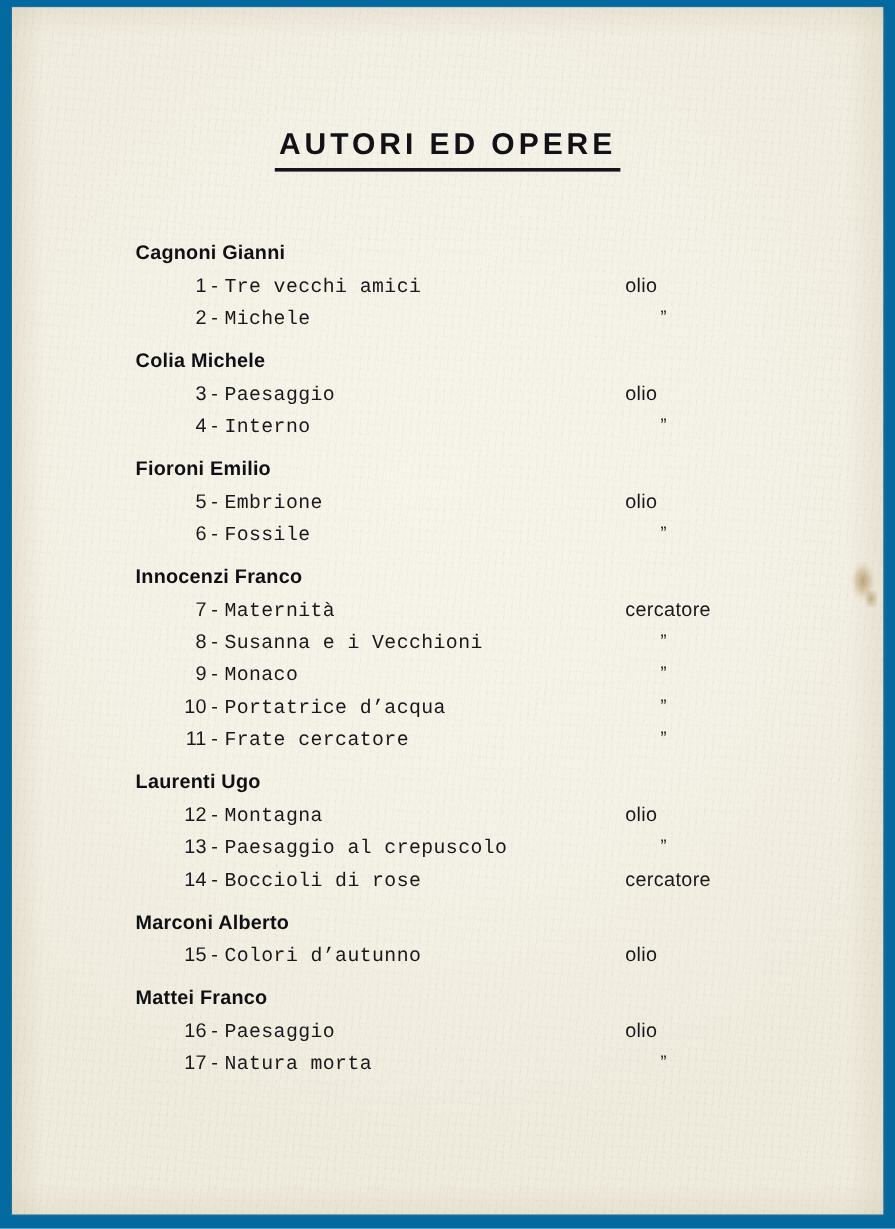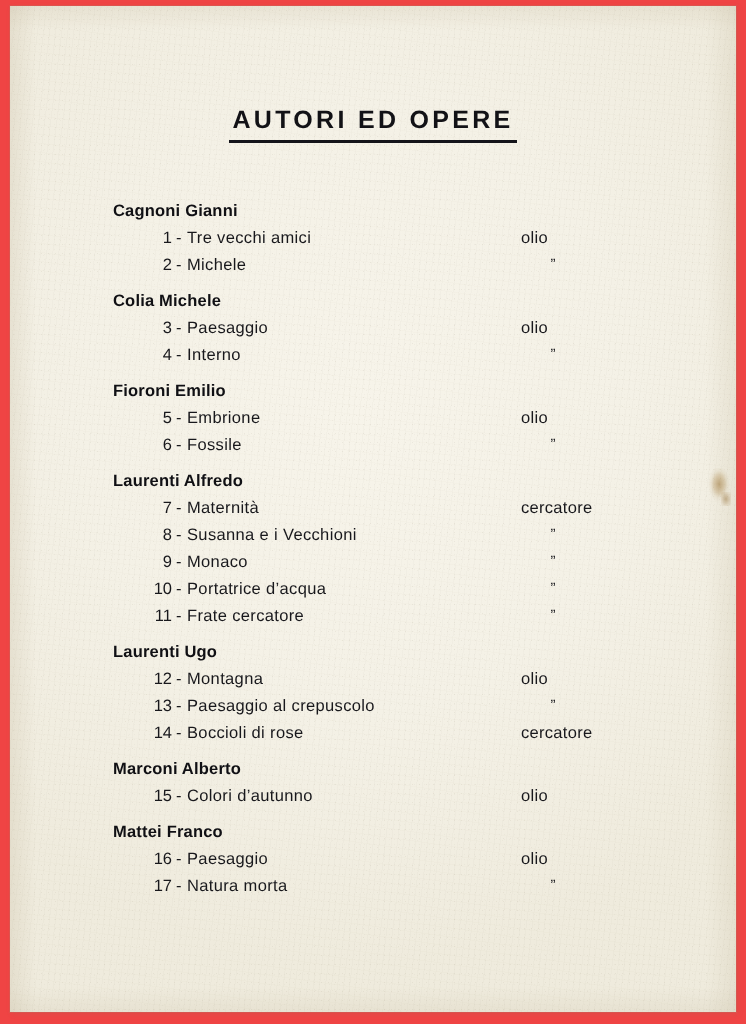--- a/index.html
+++ b/index.html
@@ -13,21 +13,21 @@
     height: 1024px;
     overflow: hidden;
     font-family: "Liberation Sans", "DejaVu Sans", sans-serif;
   }
 
   
   #page {
     position: relative;
     width: 746px;
     height: 1024px;
-    background: #ef4444;
+    background: #0369a1;
   }
 
   #paper {
     position: absolute;
     left: 10px;
     top: 6px;
     width: 726px;
     height: 1006px;
     background:
       radial-gradient(ellipse 70% 55% at 48% 40%, #f7f4ea 0%, #f4f1e6 55%, #efebdd 100%);
@@ -173,20 +173,21 @@
     font-size: 16.5px;
     color: #18181c;
   }
   .work-title {
     position: absolute;
     left: 177px;
     font-size: 16.5px;
     letter-spacing: 0.35px;
     color: #18181c;
     white-space: pre;
+    font-family: Liberation Mono, monospace;
   }
   .work-tech {
     position: absolute;
     left: 511px;
     font-size: 16.5px;
     letter-spacing: 0.3px;
     color: #18181c;
     white-space: pre;
     text-align: center;
   }
@@ -261,21 +262,21 @@
             <span class="work-title">Embrione</span>
             <span class="work-tech">olio</span>
           </div>
           <div class="work-row">
             <span class="work-num">6</span>
             <span class="work-dash">-</span>
             <span class="work-title">Fossile</span>
             <span class="work-tech ditto">”</span>
           </div>
           <div class="author-row">
-            <span class="author-name">Laurenti Alfredo</span>
+            <span class="author-name">Innocenzi Franco</span>
           </div>
           <div class="work-row">
             <span class="work-num">7</span>
             <span class="work-dash">-</span>
             <span class="work-title">Maternità</span>
             <span class="work-tech">cercatore</span>
           </div>
           <div class="work-row">
             <span class="work-num">8</span>
             <span class="work-dash">-</span>

